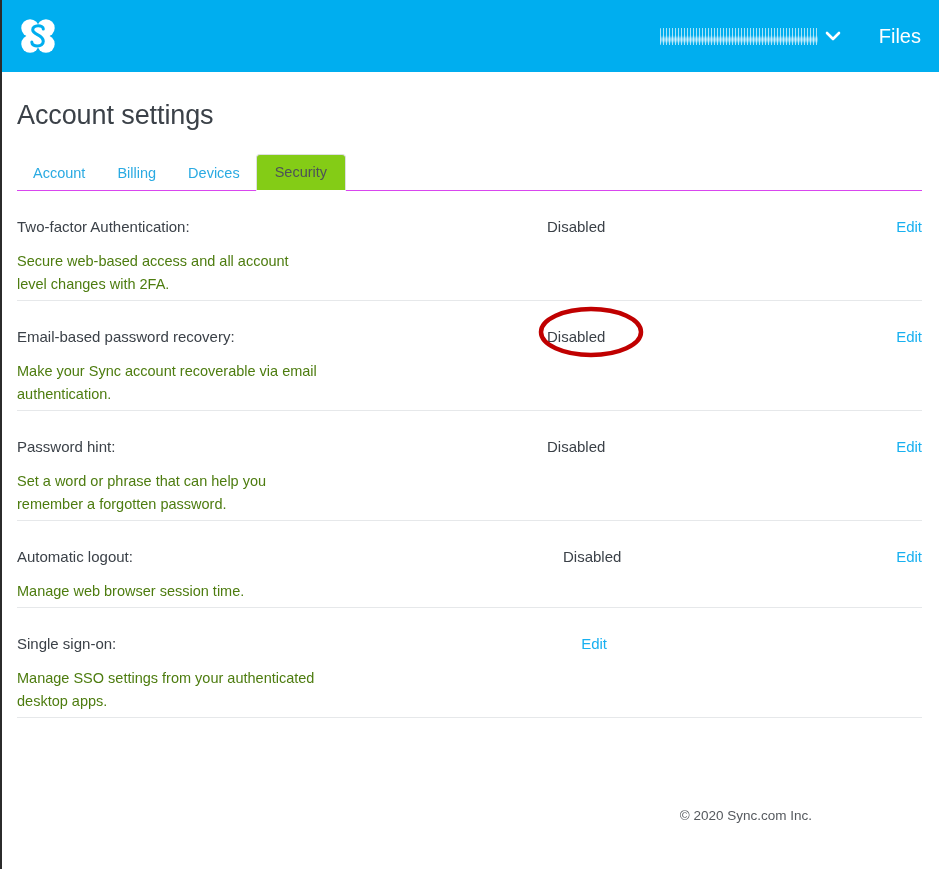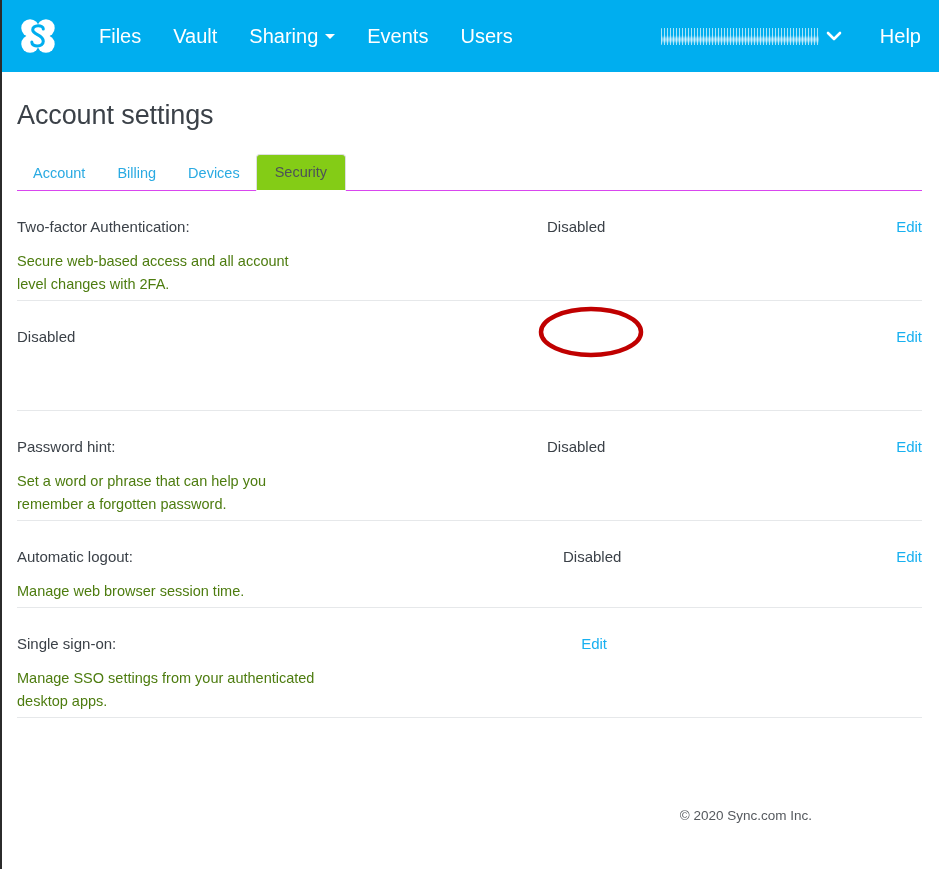--- a/index.html
+++ b/index.html
@@ -247,47 +247,29 @@
       <circle cx="68" cy="32" r="20"></circle>
       <circle cx="32" cy="68" r="20"></circle>
       <circle cx="68" cy="68" r="20"></circle>
       <rect x="28" y="28" width="44" height="44" rx="10"></rect>
     </g>
     <g fill="none" stroke="#00AEEF" stroke-width="7" stroke-linecap="round">
       <path d="M62 34 C62 24, 38 24, 38 36 C38 48, 62 46, 62 62 C62 76, 36 76, 36 64"></path>
     </g>
   </svg>
 
-  <div class="nav-links">
-    <a class="nav-link" href="#">
-      <span>Files</span>
-    </a>
-    <a class="nav-link" href="#">
-      <span>Vault</span>
-    </a>
-    <a class="nav-link" href="#">
-      <span>Sharing</span>
-      <span class="caret-down"></span>
-    </a>
-    <a class="nav-link" href="#">
-      <span>Events</span>
-    </a>
-    <a class="nav-link" href="#">
-      <span>Users</span>
-    </a>
-  </div>
 
   <div class="nav-right">
     <div class="account-menu">
       <span class="username-redacted"></span>
       <svg class="chevron-down-svg" width="16" height="11" viewBox="0 0 16 11">
         <path d="M2 2 L8 8 L14 2" fill="none" stroke="#ffffff" stroke-width="2.6" stroke-linecap="round" stroke-linejoin="round"></path>
       </svg>
     </div>
-    <a class="help-link" href="#">Help</a>
+    <a class="help-link" href="#">Files</a>
   </div>
 </div>
 
 <div class="page">
 
   <h1 class="page-title">Account settings</h1>
 
   <div class="tabs">
     <a class="tab" href="#">Account</a>
     <a class="tab" href="#">Billing</a>
@@ -308,20 +290,24 @@
       </div>
       <div class="setting-status">
         <span class="status-text">Disabled</span>
       </div>
       <div class="setting-action">
         <a class="edit-link" href="#">Edit</a>
       </div>
     </div>
 
     <div class="setting-row row-h-3">
+      <div class="setting-main">
+        <div class="setting-label">Email-based password recovery:</div>
+        <div class="setting-desc">Make your Sync account recoverable via email authentication.</div>
+      </div>
       <div class="setting-status">
         <span class="status-text">Disabled</span>
       </div>
       <div class="setting-action">
         <a class="edit-link" href="#">Edit</a>
       </div>
     </div>
 
     <div class="setting-row row-h-3">
       <div class="setting-main">

